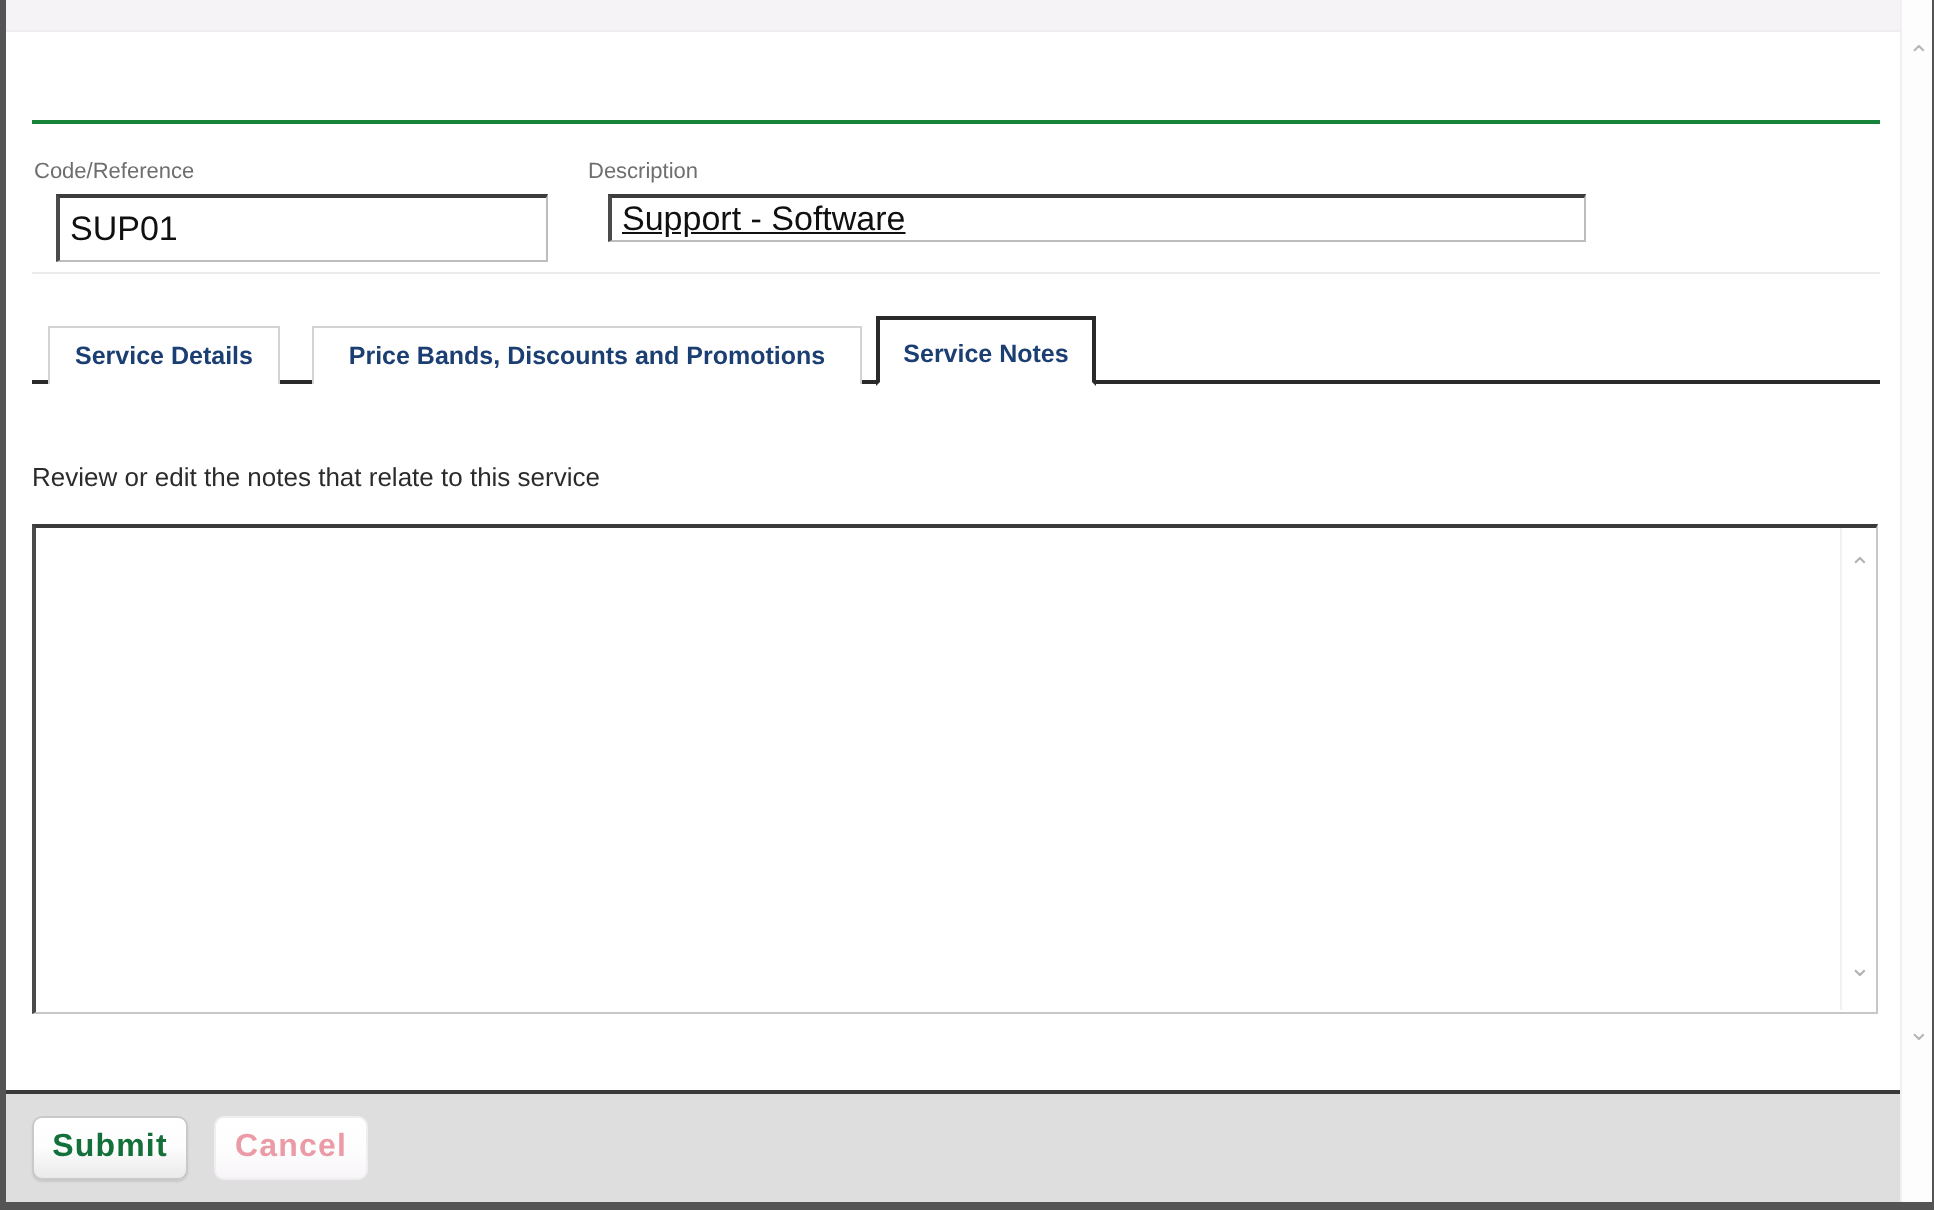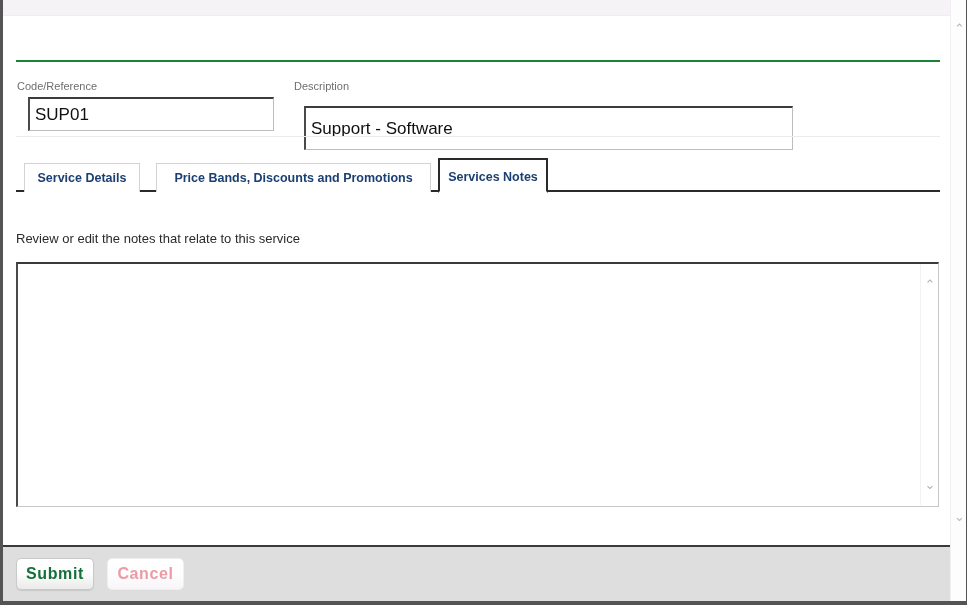--- a/index.html
+++ b/index.html
@@ -122,21 +122,21 @@
     font-family: "Liberation Sans", sans-serif;
     font-size: 17px;
     color: #101010;
     padding: 0 2px 0 5px;
     outline: none;
     margin-left: 12px;
   }
   #code-label  { left: 14px;  top: 64px; }
   #code-input  { left: 13px;  top: 81px;  width: 246px; height: 34px; }
   #desc-label  { left: 291px; top: 64px; }
-  #desc-input  { left: 289px; top: 90px;  width: 489px; height: 44px; }
+  #desc-input  { left: 289px; top: 81px;  width: 489px; height: 24px; text-decoration: underline; }
 
   #field-rule {
     position: absolute;
     left: 13px;
     top: 120px;
     width: 924px;
     height: 1px;
     background: #eceaec;
   }
 
@@ -320,21 +320,21 @@
     <div id="desc-label" class="field-label">Description</div>
     <input id="desc-input" class="text-input" type="text" value="Support - Software" style="">
 
     <div id="field-rule"></div>
 
     <div id="tab-baseline-left"></div>
     <div id="tab-baseline-right"></div>
     <div id="tabstrip">
       <div id="tab-0" class="tab inactive">Service Details</div>
       <div id="tab-1" class="tab inactive">Price Bands, Discounts and Promotions</div>
-      <div id="tab-2" class="tab active">Services Notes</div>
+      <div id="tab-2" class="tab active">Service Notes</div>
     </div>
 
     <div id="helper-text">Review or edit the notes that relate to this service</div>
 
     <div id="notes-wrap">
       <textarea id="notes-input" placeholder="" style=""></textarea>
       <div id="notes-scrollbar">
         <div class="sb-arrow up">⌃</div>
         <div class="sb-arrow down">⌄</div>
       </div>

